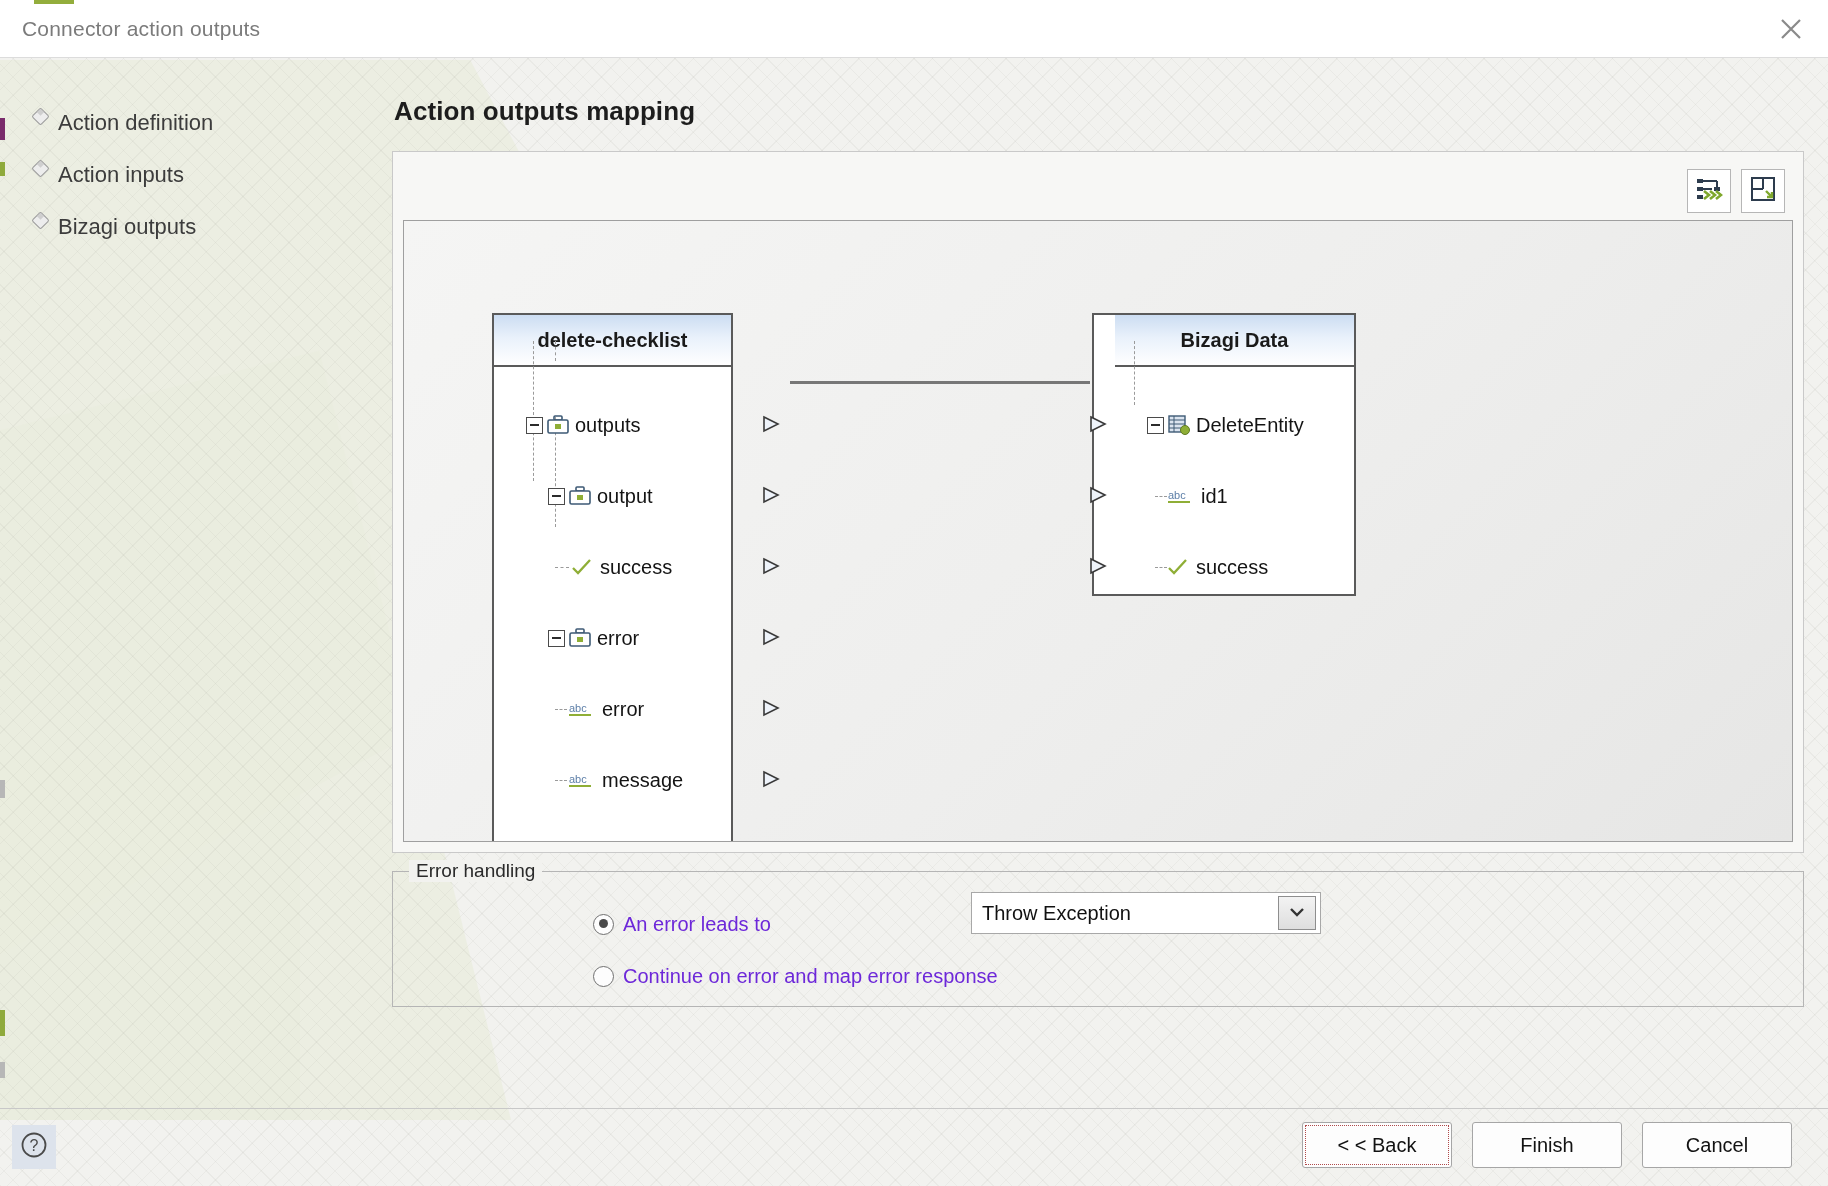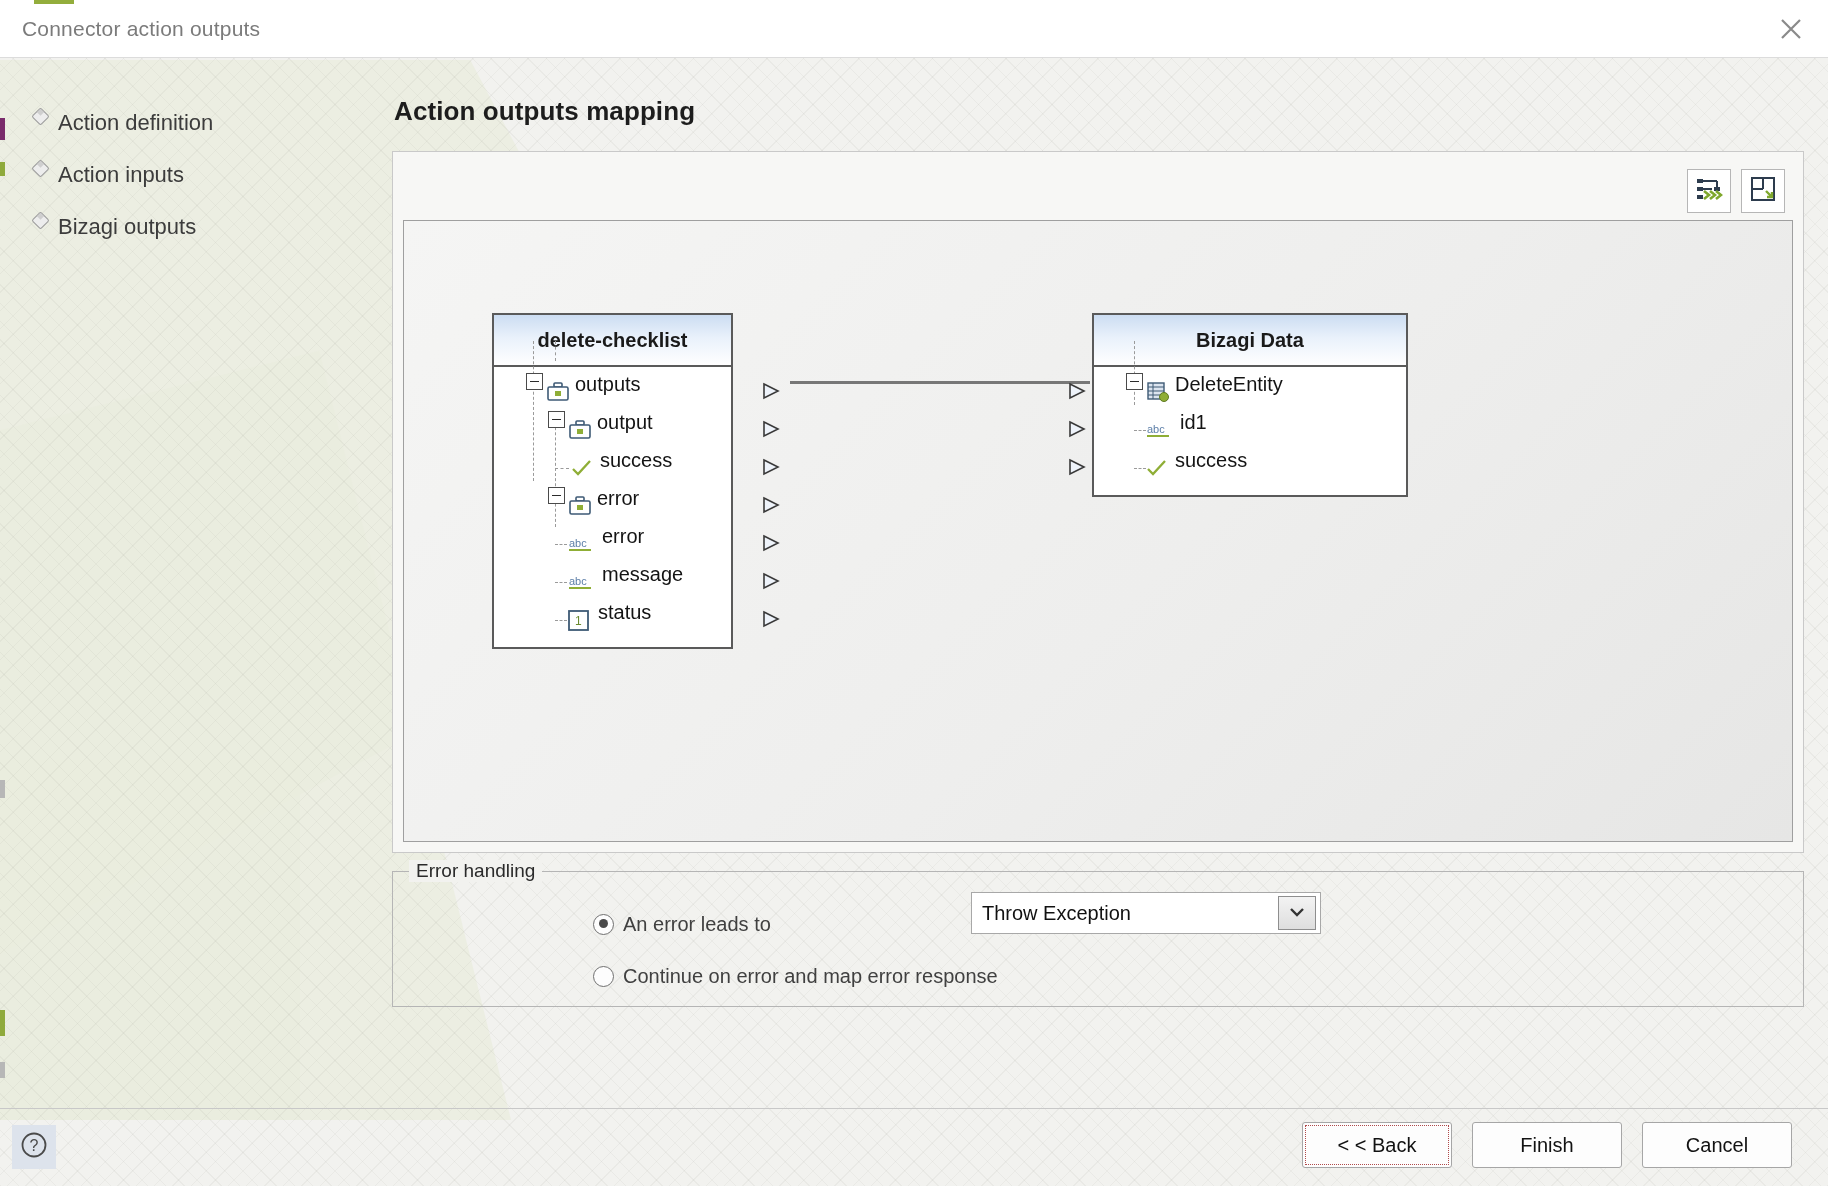--- a/index.html
+++ b/index.html
@@ -93,27 +93,27 @@
 
   
   .node { position:absolute; border:2px solid #5a5a5a; background:#ffffff; }
   .node-header {
     height:52px; border-bottom:2px solid #5a5a5a;
     background:linear-gradient(180deg,#ccddf2 0%,#e9f1fb 45%,#ffffff 100%);
     display:flex; align-items:center; justify-content:center;
     font-size:20px; font-weight:bold; color:#1a1a1a;
   }
   .node-body { padding:6px 0 8px 0; }
-  .row { display:flex; height:38px; position:relative; }
+  .row { display:flex; align-items:center; height:38px; position:relative;margin-top:33px; }
   .row-label { font-size:20px; color:#141414; white-space:nowrap; }
 
   
   #node-source { left:88px; top:92px; width:241px; }
   #node-source .row { padding-left:0; }
-  #node-target { left:688px; top:92px; width:316px; }
+  #node-target { left:688px; top:92px; width:264px;padding-left:21px; }
 
   
   .guide { position:absolute; border-left:1.6px dashed #9a9a9a; }
   .tick  { position:absolute; border-top:1.6px dashed #9a9a9a; }
 
   
   .expander {
     width:17px; height:17px; border:1.6px solid #4a4a4a; background:#ffffff;
     display:inline-flex; align-items:center; justify-content:center; flex:0 0 auto;
     position:relative;
@@ -142,21 +142,21 @@
   }
   .radio-row { display:flex; align-items:center; height:52px; padding-left:200px; }
   .radio {
     width:21px; height:21px; border-radius:50%; border:1.6px solid #707070;
     background:#fdfdfd; margin-right:9px; flex:0 0 auto; position:relative;
   }
   .radio.on::after {
     content:""; position:absolute; left:4.5px; top:4.5px;
     width:9px; height:9px; border-radius:50%; background:#4a4a4a;
   }
-  .radio-label { font-size:20px; color:#404040; }
+  .radio-label { font-size:20px; color:#6d28d9; }
   .combo {
     position:absolute; left:578px; top:20px; width:350px; height:42px;
     border:1px solid #a8a8a8; background:#ffffff; display:flex; align-items:center;
   }
   .combo-value { flex:1; padding-left:10px; font-size:20px; color:#111; }
   .combo-arrow {
     width:38px; height:34px; margin-right:4px; border:1px solid #8e8e8e;
     background:linear-gradient(180deg,#f3f3f3,#dedede);
     display:flex; align-items:center; justify-content:center; cursor:pointer;
   }

